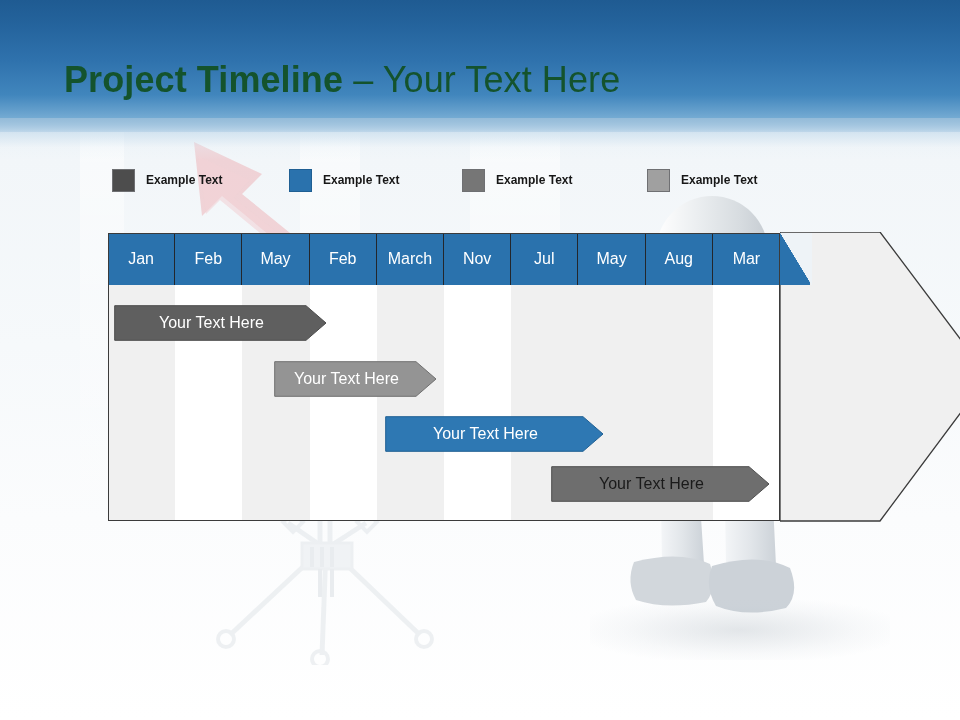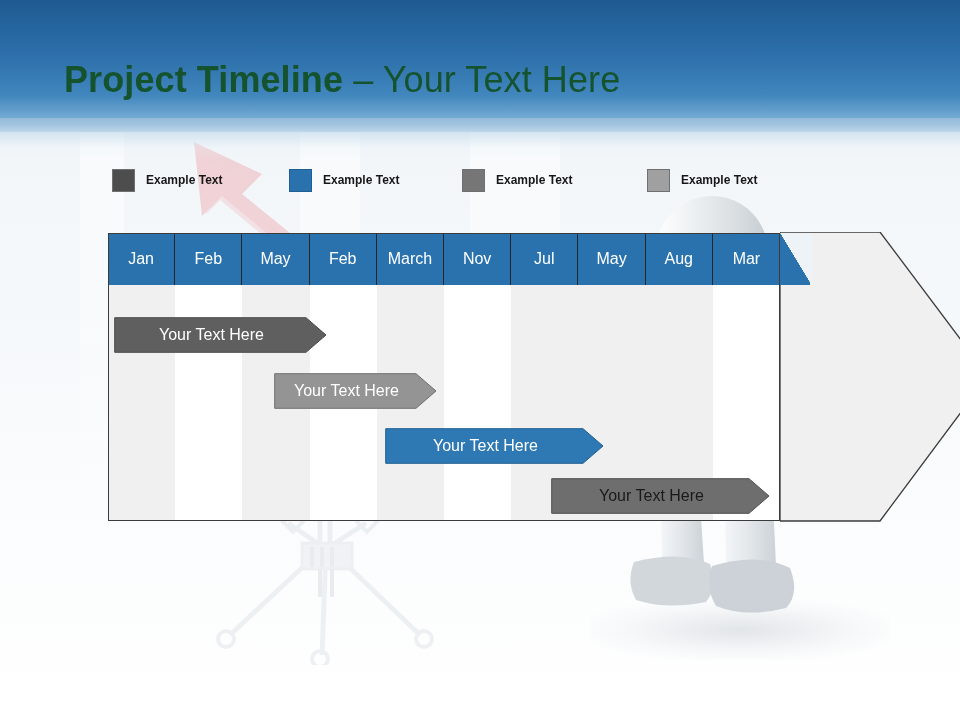--- a/index.html
+++ b/index.html
@@ -221,21 +221,20 @@
     height: 290px;
     z-index: 1;
   }
 
   
   .bar {
     position: absolute;
     height: 36px;
     z-index: 5;
     display: block;
-    margin-top: 12px;
   }
   .bar svg { display: block; }
   .bar-label {
     position: absolute;
     left: 0; top: 0;
     width: 100%; height: 36px;
     display: flex;
     align-items: center;
     justify-content: center;
     font-size: 16px;

